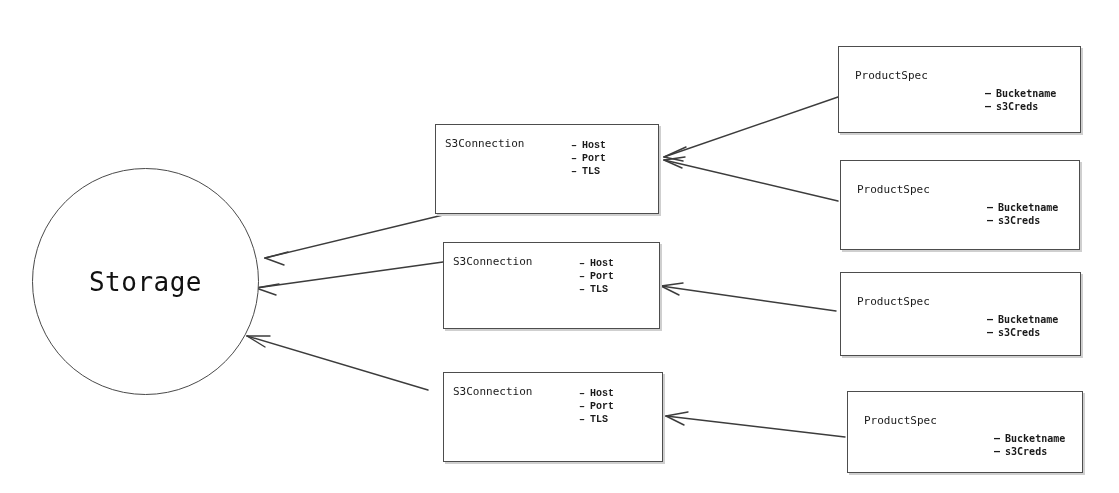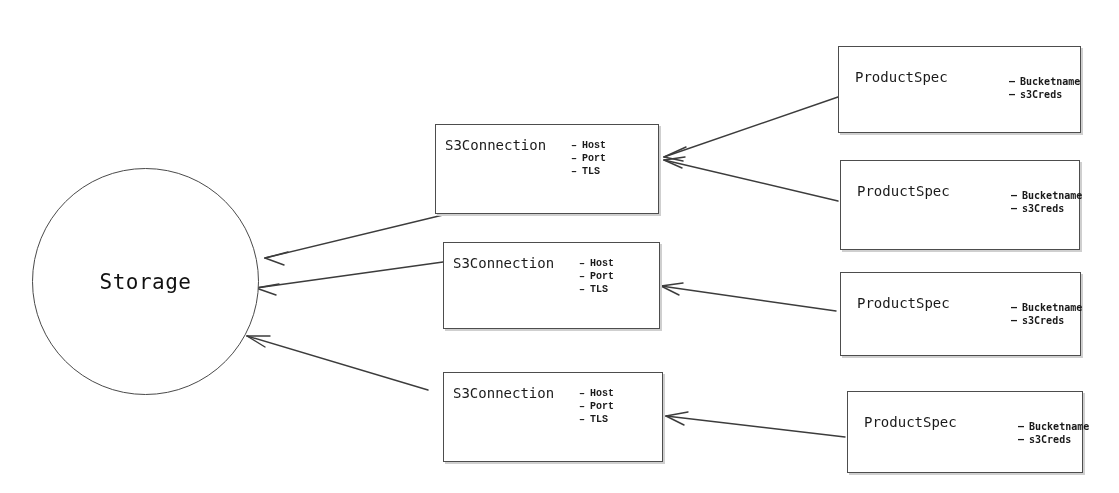--- a/index.html
+++ b/index.html
@@ -32,37 +32,37 @@
     border: 1.4px solid #4a4a4a;
     border-radius: 50%;
     background: #ffffff;
     box-sizing: border-box;
     display: flex;
     align-items: center;
     justify-content: center;
   }
   .node-circle .circle-label {
     font-family: "DejaVu Sans Mono", monospace;
-    font-size: 21px;
+    font-size: 26px;
     color: #111111;
     letter-spacing: 0.5px;
     white-space: nowrap;
   }
   
   .node-box {
     position: absolute;
     background: #ffffff;
     border: 1.5px solid #4d4d4d;
     box-sizing: border-box;
     box-shadow: 2px 2px 0 0 #cfcfcf;
   }
   .node-box .box-title {
     position: absolute;
     font-family: "DejaVu Sans Mono", monospace;
-    font-size: 14px;
+    font-size: 11px;
     color: #1a1a1a;
     white-space: nowrap;
   }
   .node-box .box-attrs {
     position: absolute;
     font-family: "DejaVu Sans Mono", monospace;
     font-size: 10px;
     font-weight: bold;
     color: #1a1a1a;
     line-height: 13px;
@@ -72,21 +72,21 @@
     white-space: nowrap;
   }
   .node-box .box-attrs .attr-dash {
     margin-right: 5px;
   }
   
   .s3box .box-title { left: 9px; top: 12px; }
   .s3box .box-attrs { left: 135px; top: 14px; font-family: Liberation Mono, monospace; }
   
   .psbox .box-title { left: 16px; top: 22px; }
-  .psbox .box-attrs { left: 146px; top: 28px; margin-left: 24px; }
+  .psbox .box-attrs { left: 146px; top: 40px; }
 </style>
 </head>
 <body>
 
 <div id="canvas">
 
   <svg id="wires" viewBox="0 0 1119 493" xmlns="http://www.w3.org/2000/svg">
     <g fill="none" stroke="#3c3c3c" stroke-width="1.4" stroke-linecap="round">
 
       <g>

